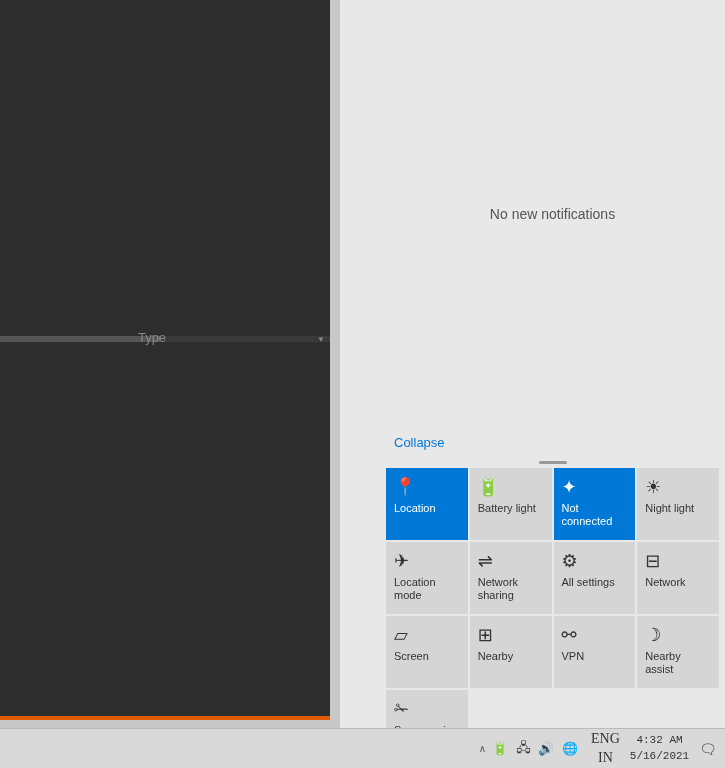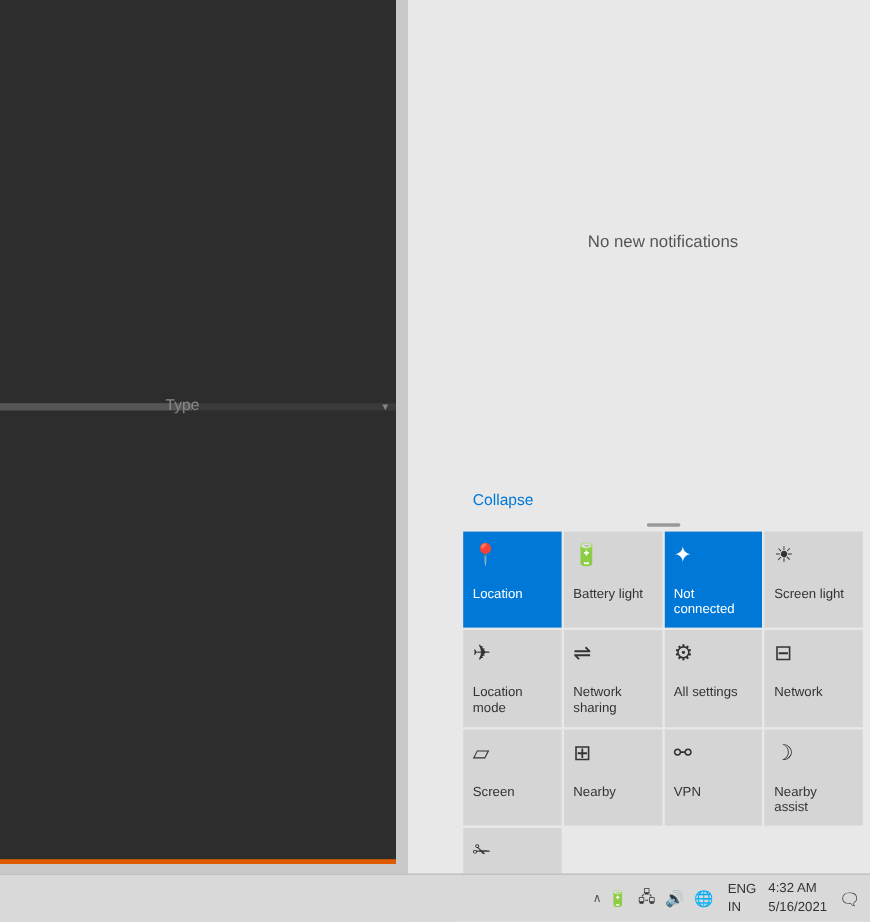--- a/index.html
+++ b/index.html
@@ -142,21 +142,20 @@
       color: #333;
       margin-bottom: 6px;
       line-height: 1;
     }
 
     .qa-label {
       font-size: 11px;
       color: #333;
       text-align: left;
       line-height: 1.2;
-      margin-top: 12px;
     }
 
     
     .taskbar {
       position: absolute;
       bottom: 0; left: 0;
       width: 725px;
       height: 40px;
       background: #d9d9d9;
       display: flex;
@@ -186,34 +185,36 @@
       padding: 2px;
     }
 
     .taskbar-chevron {
       font-size: 10px;
       color: #555;
       cursor: pointer;
     }
 
     .taskbar-lang {
-      font-size: 11px;
-      color: #333;
-      text-align: left;
+      font-size: 14px;
+      color: #333;
+      text-align: center;
       line-height: 1.3;
       padding: 0 4px;
+      font-family: Liberation Serif, serif;
     }
 
     .taskbar-clock {
       font-size: 11px;
       color: #333;
-      text-align: left;
+      text-align: center;
       line-height: 1.4;
       padding: 0 4px;
       cursor: pointer;
+      font-family: Liberation Mono, monospace;
     }
 
     .taskbar-notification {
       font-size: 14px;
       color: #333;
       cursor: pointer;
       padding: 0 4px;
     }
   </style>
 </head>
@@ -250,21 +251,21 @@
         <button class="qa-tile">
           <span class="qa-icon">🔋</span>
           <span class="qa-label">Battery light</span>
         </button>
         <button class="qa-tile active-blue">
           <span class="qa-icon">✦</span>
           <span class="qa-label">Not connected</span>
         </button>
         <button class="qa-tile">
           <span class="qa-icon">☀</span>
-          <span class="qa-label">Screen light</span>
+          <span class="qa-label">Night light</span>
         </button>
         <button class="qa-tile">
           <span class="qa-icon">✈</span>
           <span class="qa-label">Location mode</span>
         </button>
         <button class="qa-tile">
           <span class="qa-icon">⇌</span>
           <span class="qa-label">Network sharing</span>
         </button>
         <button class="qa-tile">

